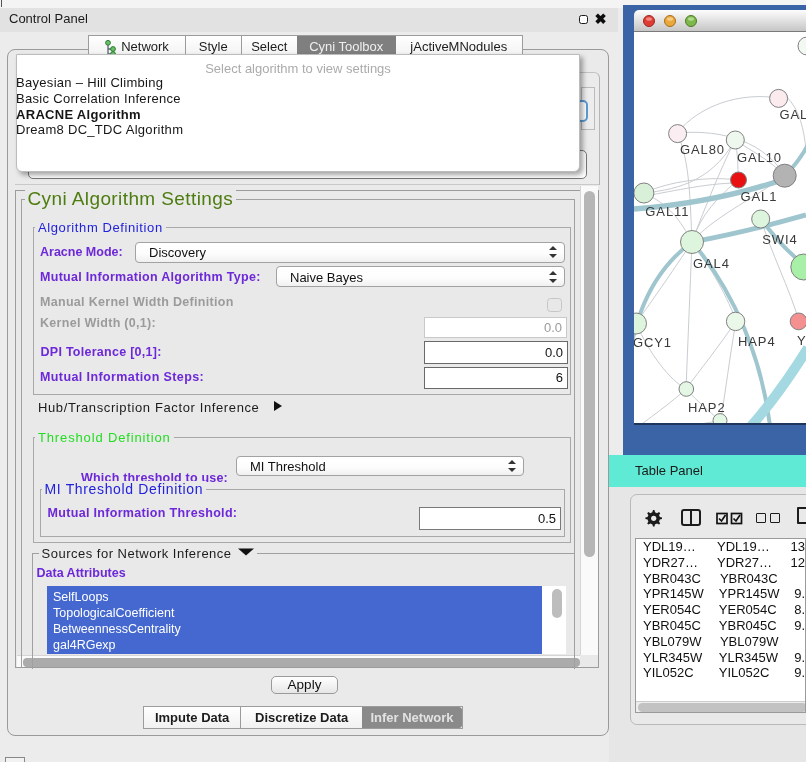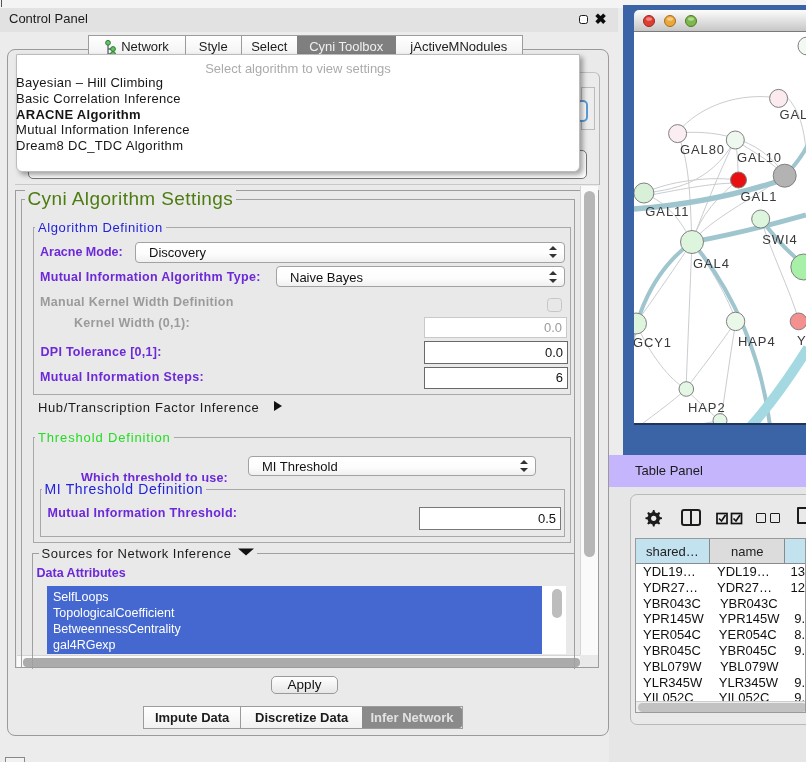--- a/index.html
+++ b/index.html
@@ -80,37 +80,37 @@
     <span class="ctext">Naive Bayes</span>
     <span class="spin">
       <span class="u"></span>
       <span class="d"></span>
     </span>
   </div>
 
 <div class="abs blab" style="left:40px;top:294.5px;color:#9b9b9b;letter-spacing:0.3px;">Manual Kernel Width Definition</div>
 <div class="abs" style="left:547px;top:298px;width:14.5px;height:14px;border:1px solid #c6c6c6;border-radius:3.5px;background:#e8e8e8;"></div>
 
-<div class="abs blab" style="left:40px;top:316px;color:#9b9b9b;letter-spacing:0.3px;margin-left:34px;">Kernel Width (0,1):</div>
+<div class="abs blab" style="left:40px;top:316px;color:#9b9b9b;letter-spacing:0.3px;">Kernel Width (0,1):</div>
 <div class="field" style="left:424px;top:316.5px;width:143px;height:21px;border-color:#c9c9c9;color:#9b9b9b;line-height:19px;">0.0</div>
 
 <div class="abs blab" style="left:40.5px;top:345px;letter-spacing:0.27px;">DPI Tolerance [0,1]:</div>
 <div class="field" style="left:424px;top:341px;width:144px;height:23px;line-height:21px;border-color:#696969;">0.0</div>
 
 <div class="abs blab" style="left:40px;top:369.5px;letter-spacing:0.4px;">Mutual Information Steps:</div>
 <div class="field" style="left:424px;top:366.5px;width:144px;height:22px;line-height:20px;border-color:#696969;">6</div>
 
 <div class="abs" style="left:38px;top:399.5px;font-size:13px;color:#1c1c1c;letter-spacing:0.62px;white-space:nowrap;">Hub/Transcription Factor Inference</div>
 <div class="abs" style="left:273.8px;top:401px;width:0;height:0;border-top:5.2px solid transparent;border-bottom:5.2px solid transparent;border-left:8.4px solid #111;"></div>
 
 <div class="abs" style="left:33px;top:437.4px;width:538px;height:105.6px;border:1px solid #a8a8a8;"></div>
 <div class="grouplabel" style="left:35px;top:437.4px;color:#22dd22;font-size:13px;letter-spacing:0.85px;">Threshold Definition</div>
 
 <div class="abs blab" style="left:81px;top:458.5px;letter-spacing:0.2px;margin-top:12px;">Which threshold to use:</div>
-<div class="combo" style="left:248px;top:455.5px;width:288px;height:20px;">
+<div class="combo" style="left:236px;top:455.5px;width:288px;height:20px;">
     <span class="ctext">MI Threshold</span>
     <span class="spin">
       <span class="u"></span>
       <span class="d"></span>
     </span>
   </div>
 
 <div class="abs" style="left:39.9px;top:489.2px;width:525px;height:47.8px;border:1px solid #a8a8a8;"></div>
 <div class="grouplabel" style="left:41.5px;top:489.2px;color:#2222dd;font-size:14px;letter-spacing:0.65px;">MI Threshold Definition</div>
 
@@ -138,21 +138,20 @@
   <div style="width:121.5px;display:flex;align-items:center;justify-content:center;font-size:13px;font-weight:bold;color:#1c1c1c;">Discretize Data</div>
   <div style="flex:1;display:flex;align-items:center;justify-content:center;font-size:13px;font-weight:bold;color:#e2e2e2;background:#8a8a8a;border-radius:0 3px 3px 0;">Infer Network</div>
 </div>
 
 <div class="abs" style="left:16px;top:53.5px;width:564px;height:118.8px;background:#fff;border:1px solid #bcbcbc;border-radius:0 0 6px 6px;box-shadow:3px 3px 5px rgba(0,0,0,0.35);">
   <div style="position:absolute;left:0;top:6px;width:100%;text-align:center;font-size:13px;color:#ababab;">Select algorithm to view settings</div>
   <div style="position:absolute;left:-1px;top:20.5px;font-size:13px;color:#161616;line-height:15.8px;letter-spacing:0.3px;">
     <div>Bayesian – Hill Climbing</div>
     <div>Basic Correlation Inference</div>
     <div style="font-weight:bold;">ARACNE Algorithm</div>
-    <div>Mutual Information Inference</div>
     <div>Dream8 DC_TDC Algorithm</div>
   </div>
 </div>
 
 <div class="abs" style="left:5px;top:757px;width:20px;height:10px;border:1.5px solid #888;background:#f2f2f2;"></div>
 
 <div class="abs" style="left:622.6px;top:4.7px;width:183.4px;height:450.3px;background:#3b64a6;"></div>
 
 <div class="abs" style="left:634px;top:10px;width:172px;height:415px;border-radius:23px;">
   <div class="abs" style="left:0;top:0;width:172px;height:22px;background:linear-gradient(180deg,#fdfdfd,#c6c6c6);border-bottom:1px solid #7a7a7a;border-top-left-radius:5px;"></div>
@@ -236,21 +235,21 @@
         <text x="633" y="346.5">GCY1</text>
         <text x="738" y="345.5">HAP4</text>
         <text x="797" y="344.5">Y</text>
         <text x="688" y="411.5">HAP2</text>
       </g>
     </svg>
   </div>
   <div class="abs" style="left:0;top:413px;width:172px;height:2px;background:#20355c;"></div>
 </div>
 
-<div class="abs" style="left:609px;top:455px;width:197px;height:32px;background:#c4b5fd;">
+<div class="abs" style="left:609px;top:455px;width:197px;height:32px;background:#5eead4;">
   <div class="abs" style="left:26px;top:8px;font-size:13px;color:#1b1b1b;">Table Panel</div>
 </div>
 <div class="abs" style="left:609px;top:487px;width:197px;height:275px;background:#e6e6e6;"></div>
 
 <div class="abs" style="left:630px;top:494px;width:185px;height:231px;background:#e9e9e9;border:1px solid #b9b9b9;border-radius:7px;"></div>
 
 <svg class="abs" style="left:644px;top:509px;" width="18" height="18" viewBox="0 0 18 18">
   <path fill="#1c1c1c" d="M9 1 L10.5 1 L11 3.2 A6 6 0 0 1 13 4.2 L15 3 L16.2 4.2 L15 6.2 A6 6 0 0 1 15.8 8 L18 8.5 L18 10 L15.8 10.5 A6 6 0 0 1 15 12.4 L16.2 14.4 L15 15.6 L13 14.4 A6 6 0 0 1 11 15.3 L10.5 17.5 L9 17.5 L8.3 15.3 A6 6 0 0 1 6.4 14.4 L4.4 15.6 L3.2 14.4 L4.4 12.4 A6 6 0 0 1 3.6 10.5 L1.4 10 L1.4 8.5 L3.6 8 A6 6 0 0 1 4.4 6.2 L3.2 4.2 L4.4 3 L6.4 4.2 A6 6 0 0 1 8.3 3.2 Z"></path>
   <circle cx="9.7" cy="9.3" r="2.6" fill="#e9e9e9"></circle>
 </svg>
@@ -261,25 +260,20 @@
   <rect x="1" y="1.5" width="10" height="10" fill="none" stroke="#111" stroke-width="1.7"></rect>
   <path d="M3 6.5 L5.5 9 L9.5 3" fill="none" stroke="#111" stroke-width="1.7"></path>
   <rect x="15.5" y="1.5" width="10" height="10" fill="none" stroke="#111" stroke-width="1.7"></rect>
   <path d="M17.5 6.5 L20 9 L24 3" fill="none" stroke="#111" stroke-width="1.7"></path>
 </svg>
 <div class="abs" style="left:756px;top:513px;width:10px;height:10px;border:1.5px solid #1c1c1c;border-radius:1px;"></div>
 <div class="abs" style="left:770px;top:513px;width:10px;height:10px;border:1.5px solid #1c1c1c;border-radius:1px;"></div>
 <div class="abs" style="left:797px;top:507px;width:12px;height:17px;border:2px solid #1c1c1c;border-radius:1px;background:#e9e9e9;"></div>
 
 <div class="abs" style="left:634.5px;top:538px;width:171.5px;height:174.5px;border:1px solid #9a9a9a;background:#fff;overflow:hidden;">
-  <div style="display:flex;height:25px;border-bottom:1px solid #8a8a8a;font-size:13px;color:#222;">
-    <div style="width:74.9px;background:#c2e2ef;border-right:1px solid #8a8a8a;text-align:center;line-height:25px;">shared…</div>
-    <div style="width:74.9px;background:#dcdcdc;border-right:1px solid #8a8a8a;text-align:center;line-height:25px;">name</div>
-    <div style="flex:1;background:#c2e2ef;"></div>
-  </div>
   <div style="font-size:13px;color:#111;">
     <div style="display:flex;height:15.8px;line-height:15.8px;">
         <div style="width:74.9px;padding-left:7.5px;">YDL19…</div>
         <div style="width:74.9px;padding-left:9.5px;">YDL19…</div>
         <div style="flex:1;padding-left:11px;">13</div>
       </div>
     <div style="display:flex;height:15.8px;line-height:15.8px;">
         <div style="width:74.9px;padding-left:7.5px;">YDR27…</div>
         <div style="width:74.9px;padding-left:9.5px;">YDR27…</div>
         <div style="flex:1;padding-left:11px;">12</div>

